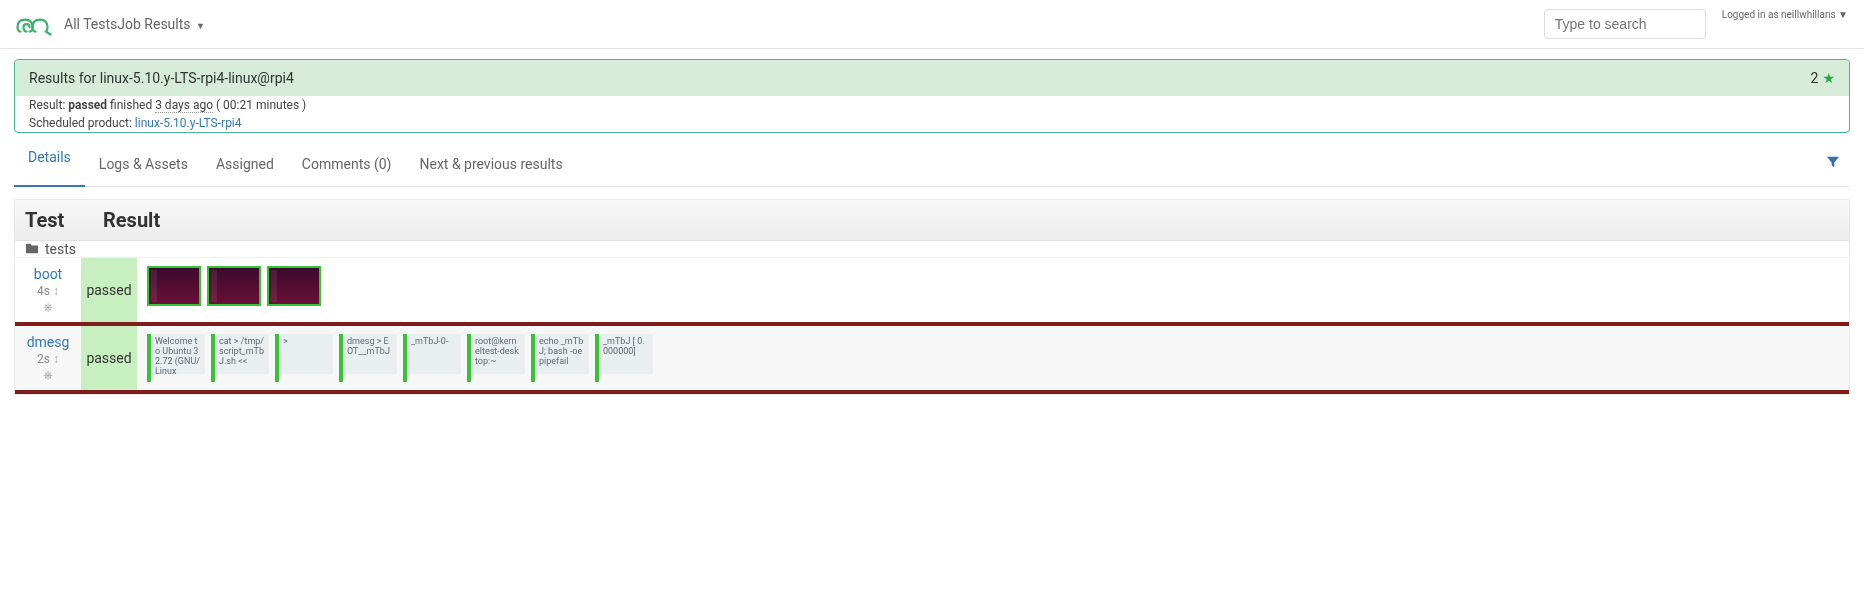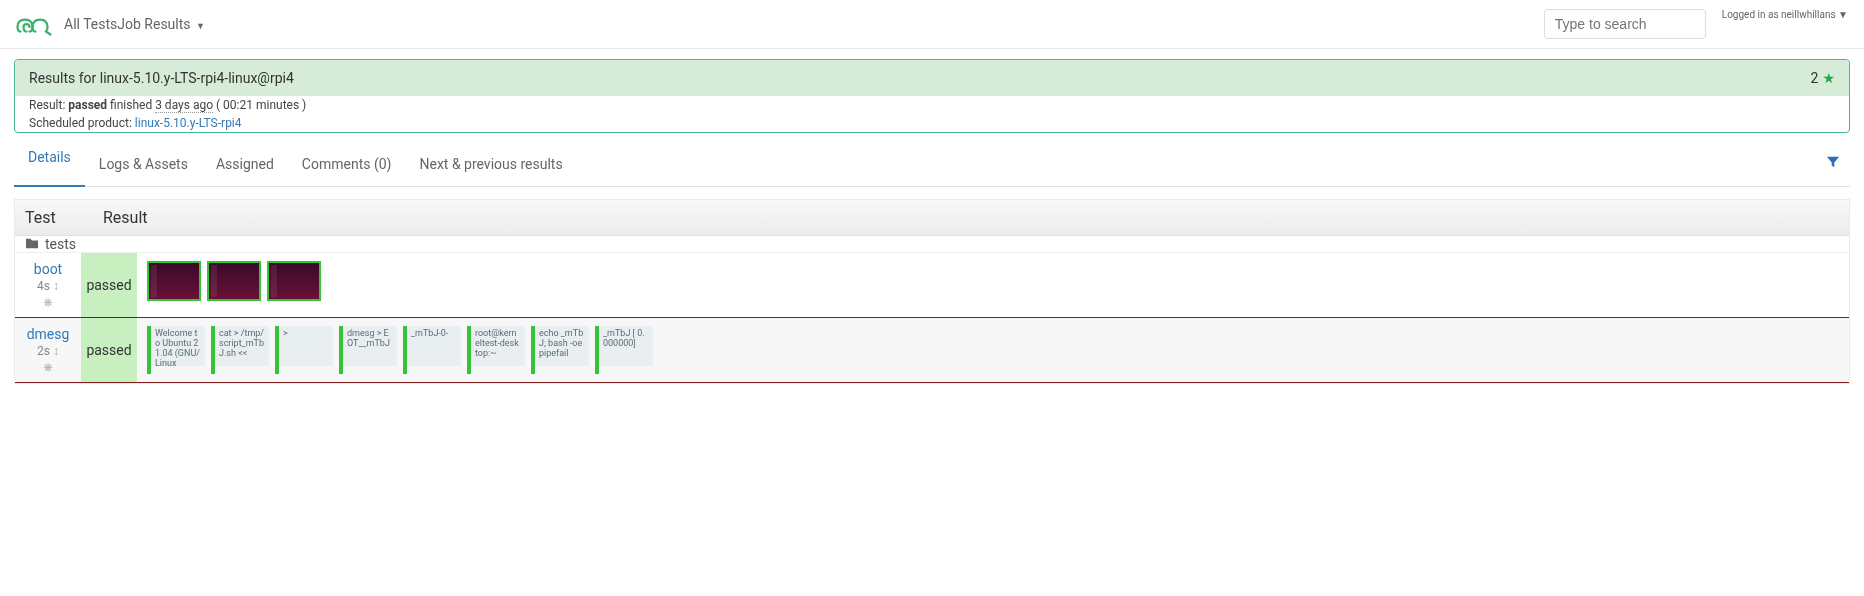--- a/index.html
+++ b/index.html
@@ -17,26 +17,26 @@
   .panel-head{background:#d6ecd8;padding:10px 14px;border-top-left-radius:4px;border-top-right-radius:4px;display:flex;align-items:center;color:#333;font-size:14px}
   .panel-head .right{margin-left:auto;display:flex;align-items:center;gap:4px;color:#333}
   .star{color:#28a745;font-size:14px}
   .panel-body{padding:0 14px;color:#444;font-size:12px;line-height:1.5}
   .dotted{border-bottom:1px dotted #999}
   .tabs{display:flex;align-items:center;border-bottom:1px solid #e0e0e0;font-size:14px}
   .tab{padding:8px 14px;color:#666;cursor:pointer}
   .tab.active{color:#337ab7;border-bottom:2px solid #337ab7;margin-bottom:-1px;padding-bottom:20px}
   .tabs .filter{margin-left:auto;padding:6px 10px;color:#2f6fb2;cursor:pointer}
   .table-wrap{border:1px solid #eaeaea;margin-top:12px}
-  .thead{display:flex;background:linear-gradient(#f8f8f8,#ececec);border-bottom:1px solid #e0e0e0;font-weight:400;color:#333;font-size:16px}
+  .thead{display:flex;background:linear-gradient(#f8f8f8,#ececec);border-bottom:1px solid #e0e0e0;font-weight:700;color:#333;font-size:20px}
   .th-test{width:58px;padding:8px 10px}
   .th-result{width:56px;padding:8px 10px}
   .th-refs{flex:1;padding:8px 10px}
   .row-folder{display:flex;align-items:center;padding:0 10px;color:#555;border-bottom:1px solid #f0f0f0}
-  .row{display:flex;border-bottom:1px solid #7f1d1d;background:#fff}
+  .row{display:flex;border-bottom:4px solid #7f1d1d;background:#fff}
   .row.alt{background:#f7f7f7}
   .cell-test{width:58px;padding:8px 4px;text-align:center}
   .cell-test .tname{color:#337ab7}
   .cell-test .sub{color:#888;font-size:12px;margin-top:2px}
   .cell-test .icons{color:#999;font-size:12px;margin-top:2px}
   .cell-result{width:56px;display:flex;align-items:center;justify-content:center;background:#c7efc0;color:#333;font-size:14px}
   .cell-refs{flex:1;padding:8px 10px;display:flex;gap:6px;flex-wrap:wrap}
   .thumb{width:50px;height:36px;border:2px solid #34c434;background:linear-gradient(#3b0a2b,#6a1038);position:relative}
   .thumb::before{content:"";position:absolute;left:2px;top:2px;bottom:2px;width:6px;background:rgba(255,255,255,.08)}
   .snip{display:flex}
@@ -130,21 +130,21 @@
     <div class="row alt">
       <div class="cell-test">
         <div class="tname"><a href="#">dmesg</a></div>
         <div class="sub"><span>2s</span> <span class="anchor">↕</span></div>
         <div class="icons anchor">⎈</div>
       </div>
       <div class="cell-result">passed</div>
       <div class="cell-refs">
         <div class="snip">
             <div class="snip-bar"></div>
-            <div class="snip-body">Welcome to Ubuntu 21.04 (GNU/Linux</div>
+            <div class="snip-body">Welcome to Ubuntu 32.72 (GNU/Linux</div>
           </div>
         <div class="snip">
             <div class="snip-bar"></div>
             <div class="snip-body">cat &gt; /tmp/script_mTbJ.sh &lt;&lt;</div>
           </div>
         <div class="snip">
             <div class="snip-bar"></div>
             <div class="snip-body">&gt;</div>
           </div>
         <div class="snip">

